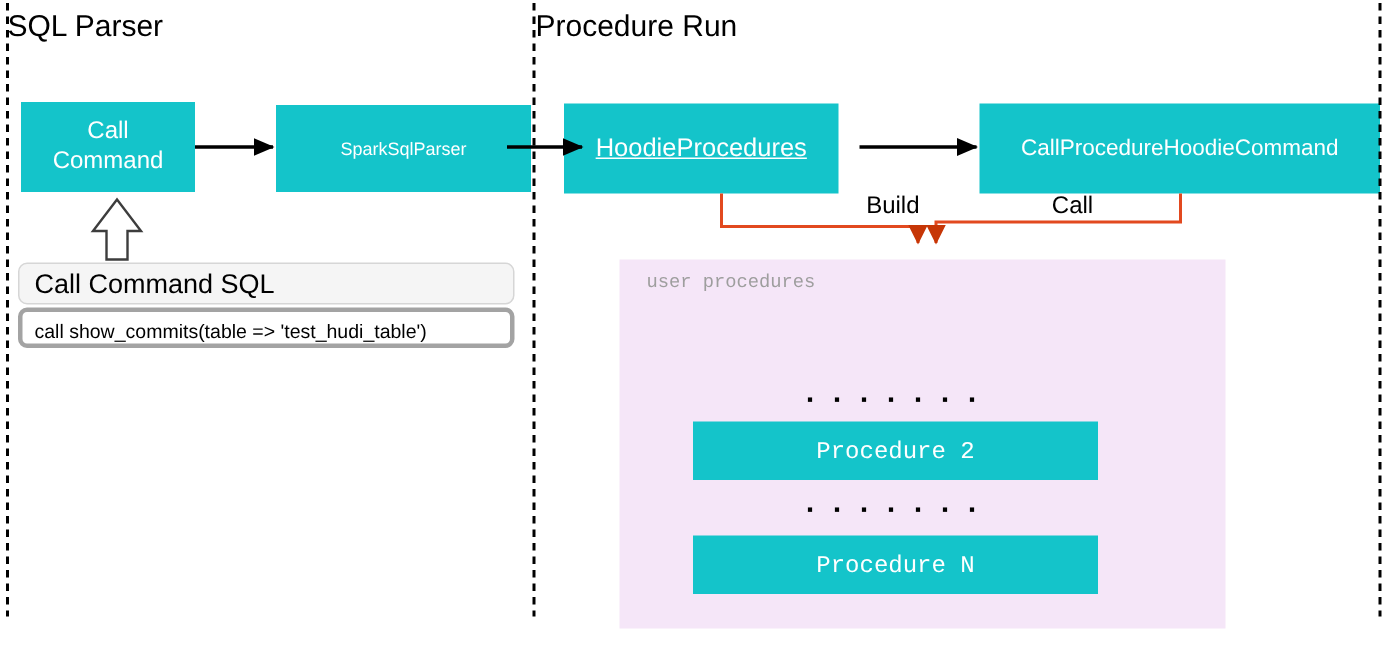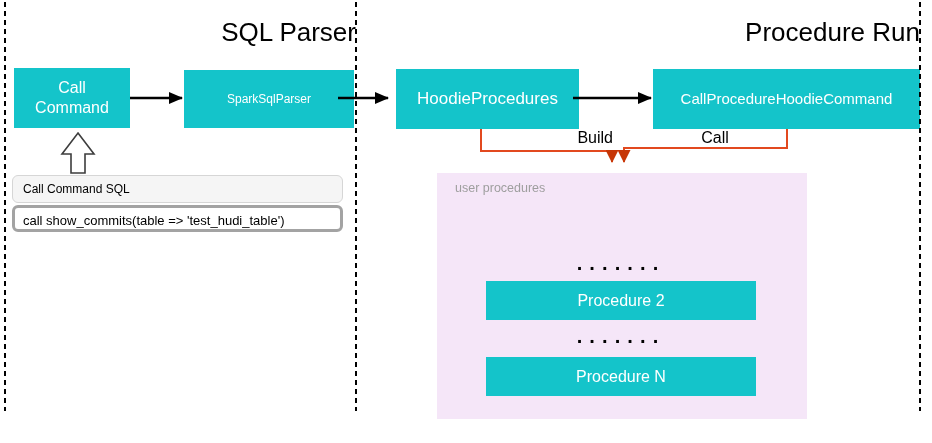--- a/index.html
+++ b/index.html
@@ -1,57 +1,58 @@
 <!DOCTYPE html>
 <html><head>
 <meta charset="utf-8">
 <style>
   html,body { margin:0; padding:0; background:#fff; }
   .canvas {
     position:relative; width:932px; height:443px; background:#ffffff;
     font-family:"Liberation Sans", sans-serif; overflow:hidden; color:#000;
   }
   .section-title {
-    position:absolute; top:17px; font-size:26px; text-align:right; color:#000;
+    position:absolute; top:7px; font-size:20px; text-align:left; color:#000;
   }
   .title-left  { left:5px;   width:351px; }
   .title-right { left:357px; width:563px; }
 
   .node {
     position:absolute; background:#14c4ca; color:#fff;
     display:flex; align-items:center; justify-content:center;
     text-align:center; font-size:16px; line-height:1.25;
   }
   .node-call-command { left:14px;  top:68px; width:116px; height:60px; white-space:pre-line; }
   .node-spark       { left:184px; top:70px; width:170px; height:58px; font-size:12px; }
-  .node-hoodie      { left:396px; top:69px; width:183px; height:60px; font-size:17px; }
+  .node-hoodie      { left:376px; top:69px; width:183px; height:60px; font-size:17px;text-decoration:underline; }
   .node-cphc        { left:653px; top:69px; width:267px; height:60px; font-size:15px; }
 
   .edge-label {
     position:absolute; top:129px; width:80px; text-align:center;
     font-size:16px; color:#000; background:transparent;
   }
   .edge-build { left:533px;text-align:right; }
   .edge-call  { left:675px; }
 
   .sql-table { position:absolute; left:12px; top:175px; width:331px; }
   .sql-header {
     box-sizing:border-box; background:#f5f5f5; border:1px solid #d6d6d6;
     border-radius:6px; height:28px; line-height:26px; padding-left:10px;
-    font-size:12px; margin-bottom:2px;
+    font-size:18px; margin-bottom:2px;
   }
   .sql-row {
     box-sizing:border-box; background:#fff; border:3px solid #a3a3a3;
     border-radius:6px; height:27px; line-height:25px; padding-left:8px;
     font-size:13px; margin-bottom:4px; white-space:nowrap;
   }
 
   .user-procs {
-    position:absolute; left:437px; top:173px; width:370px; height:246px;
+    position:absolute; left:413px; top:173px; width:404px; height:246px;
     background:#f5e6f8;
+    font-family:Liberation Mono, monospace;
   }
   .up-label { position:absolute; left:18px; top:8px; font-size:12.5px; color:#9e9e9e; }
   .proc {
     position:absolute; left:49px; width:270px; height:39px; background:#14c4ca;
     color:#fff; display:flex; align-items:center; justify-content:center; font-size:16px;
   }
   .proc-1 { top:38px; }
   .proc-2 { top:108px; }
   .proc-n { top:184px; }
   .dots {

